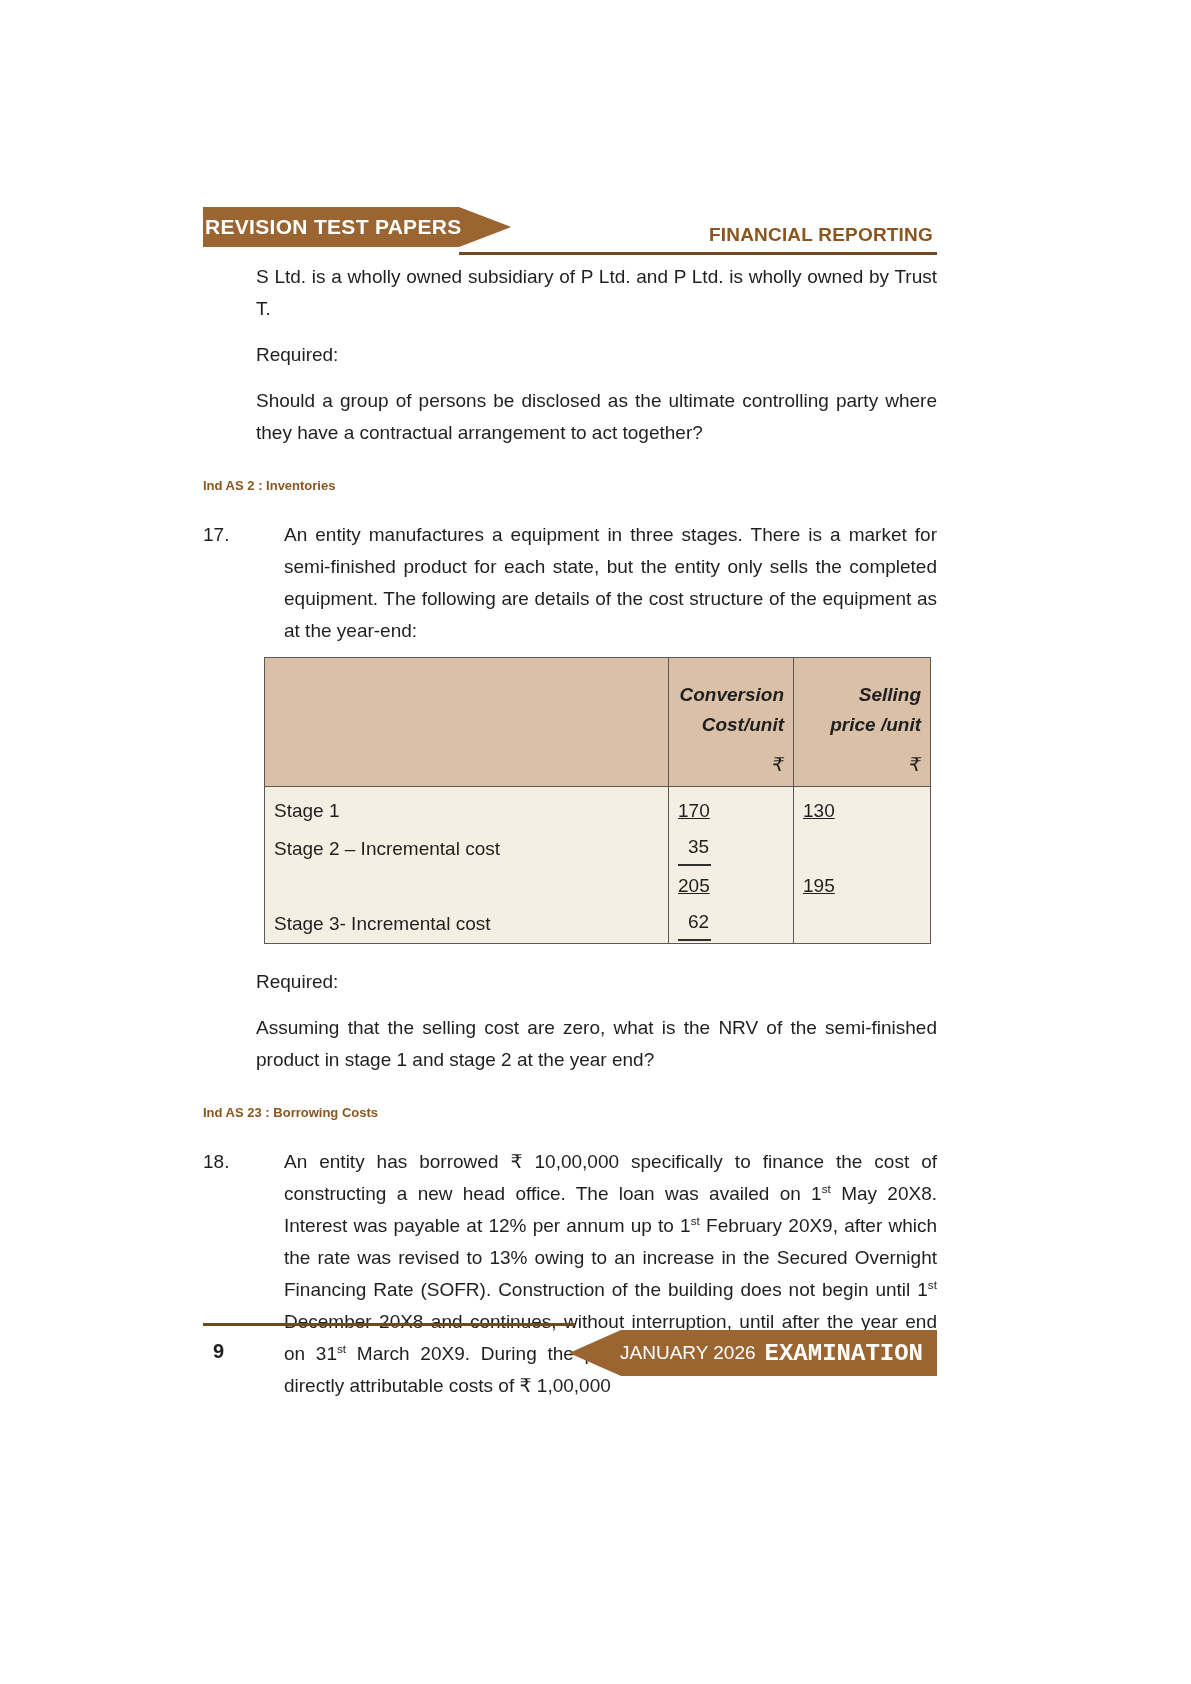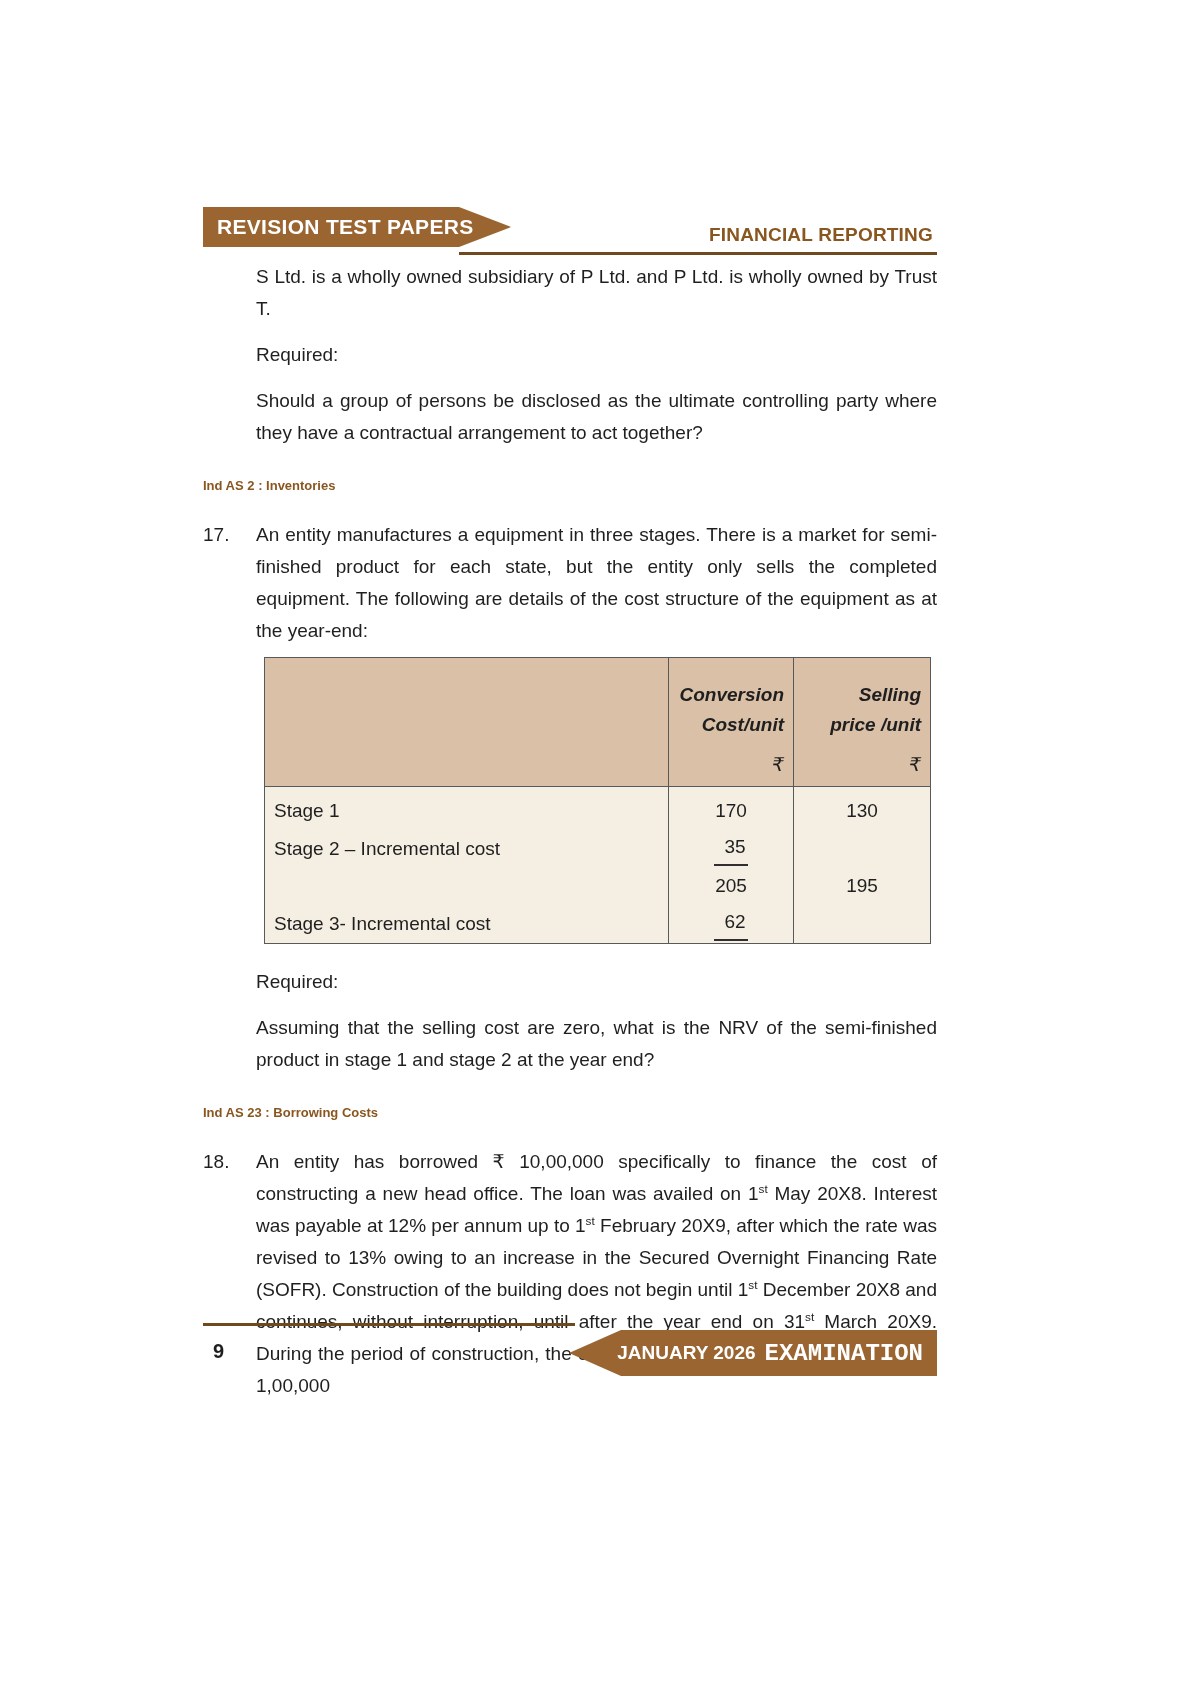--- a/index.html
+++ b/index.html
@@ -11,36 +11,36 @@
     position:relative; width:1191px; height:1684px;
     background:#ffffff; margin:0 auto; overflow:hidden;
   }
 
   
   .header { position:absolute; top:207px; left:203px; right:254px; height:48px; }
   .header-banner {
     position:absolute; top:0; left:0; width:308px; height:40px;
     background:var(--banner,#9a6531);
     clip-path:polygon(0 0, calc(100% - 52px) 0, 100% 50%, calc(100% - 52px) 100%, 0 100%);
-    display:flex; align-items:center; padding-left:14px; z-index:2;
+    display:flex; align-items:center; padding-left:2px; z-index:2;
   }
   .header-banner-text { color:#ffffff; font-weight:bold; font-size:21px; letter-spacing:.3px; }
   .header-rule { position:absolute; left:256px; right:0; bottom:0; border-top:3px solid var(--rule,#6f4a20); }
   .header-subject {
     position:absolute; right:4px; bottom:9px;
     color:var(--accent,#8a561f); font-weight:bold; font-size:19px; letter-spacing:.2px;
   }
 
   
   .content { position:absolute; top:261px; left:203px; width:734px; font-size:19px; line-height:32px; }
   .para { text-align:justify; }
   .indent { margin-left:53px; }
   .para + .para { margin-top:14px; }
   .section-heading { color:var(--accent,#8a561f); font-weight:bold; font-size:13px; margin:21px 0 17px 0; }
-  .numbered { display:flex; margin-top:0; }
+  .numbered { display:flex; margin-top:0;gap:28px; }
   .qnum { flex:none; width:53px; }
   .qtext { flex:1; text-align:justify; }
   sup { font-size:0.62em; line-height:0; vertical-align:super; }
 
   
   .cost-table { border-collapse:collapse; margin:10px 0 0 61px; width:666px; table-layout:fixed; font-size:19px; }
   .col-label { width:404px; }
   .col-conv  { width:125px; }
   .col-sell  { width:137px; }
   .cost-table th, .cost-table td {
@@ -53,37 +53,37 @@
     border-bottom:1px solid var(--border,#595959);
     padding:22px 9px 6px 9px; vertical-align:top; font-weight:normal;
   }
   .th-title { font-weight:bold; font-style:italic; text-align:right; white-space:pre-line; line-height:30px; }
   .th-currency { text-align:right; font-style:italic; margin-top:8px; font-family:"DejaVu Sans",sans-serif; }
   .cost-table tbody td { background:var(--table_body_bg,#f5eee3); padding:2px 9px; height:34px; vertical-align:middle; }
   .cost-table tbody tr:first-child td { padding-top:8px; }
   .cost-table tbody tr:last-child td { border-bottom:1px solid var(--border,#595959); }
   .total-row td { border-top:1px solid var(--border,#595959); }
   .label-cell { padding-left:12px; }
-  .num-cell { text-align:center; }
+  .num-cell { text-align:left;text-decoration:underline; }
   .uline { display:inline-block; border-bottom:2px solid #2f2f2f; padding:0 2px 1px 10px; }
 
   .after-table { margin-top:22px; }
 
   
   .footer { position:absolute; top:1318px; left:203px; right:254px; height:62px; }
   .footer-rule { position:absolute; top:5px; left:0; width:372px; border-top:3px solid var(--rule,#6f4a20); }
   .page-number { position:absolute; left:10px; top:22px; font-size:20px; font-weight:bold; color:#1f1f1f; }
   .footer-banner {
     position:absolute; right:0; top:12px; width:368px; height:46px;
     background:var(--banner,#9a6531);
     clip-path:polygon(0 50%, 52px 0, 100% 0, 100% 100%, 52px 100%);
     display:flex; align-items:center; justify-content:flex-end;
     padding-right:14px; color:#ffffff; z-index:2;
   }
-  .fb-small { font-weight:bold; font-size:19px; margin-right:9px; }
+  .fb-small { font-weight:normal; font-size:19px; margin-right:9px; }
   .fb-large { font-weight:bold; font-size:24px;font-family:Liberation Mono, monospace; }
 </style>
 </head>
 <body>
 
 <div class="page">
 
   <div class="header">
     <div class="header-banner">
       <span class="header-banner-text">REVISION TEST PAPERS</span>

